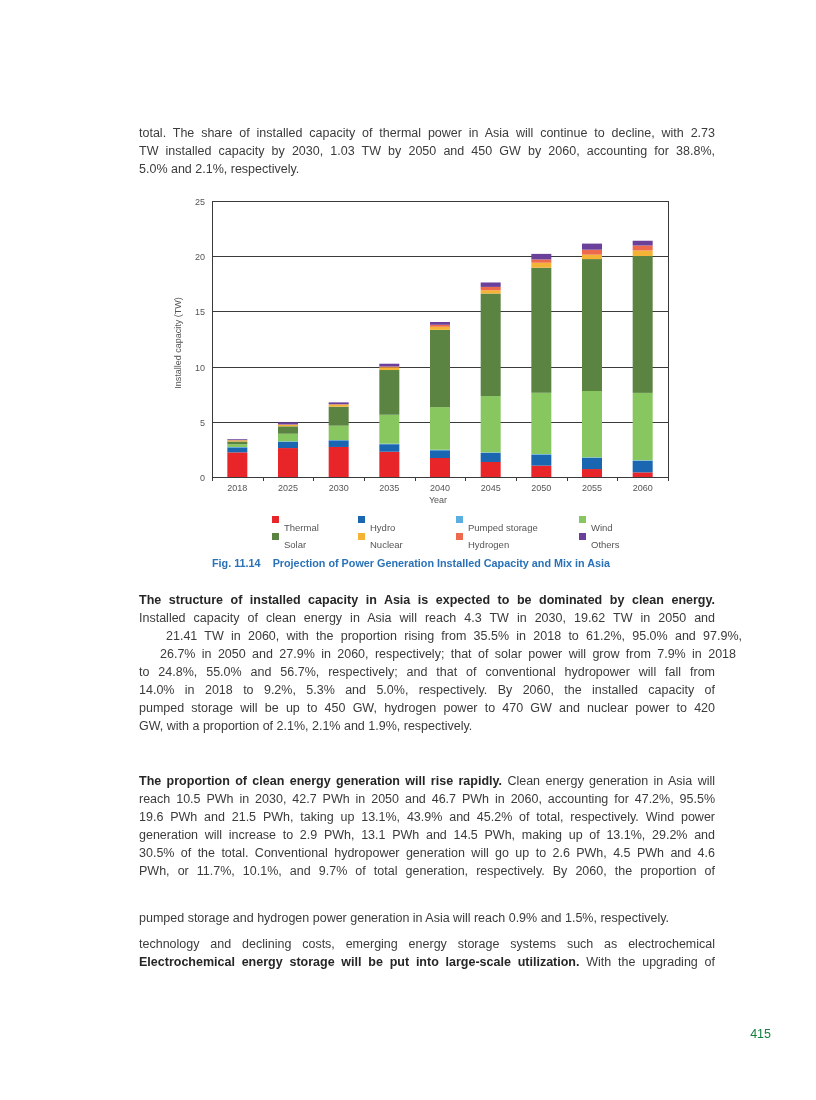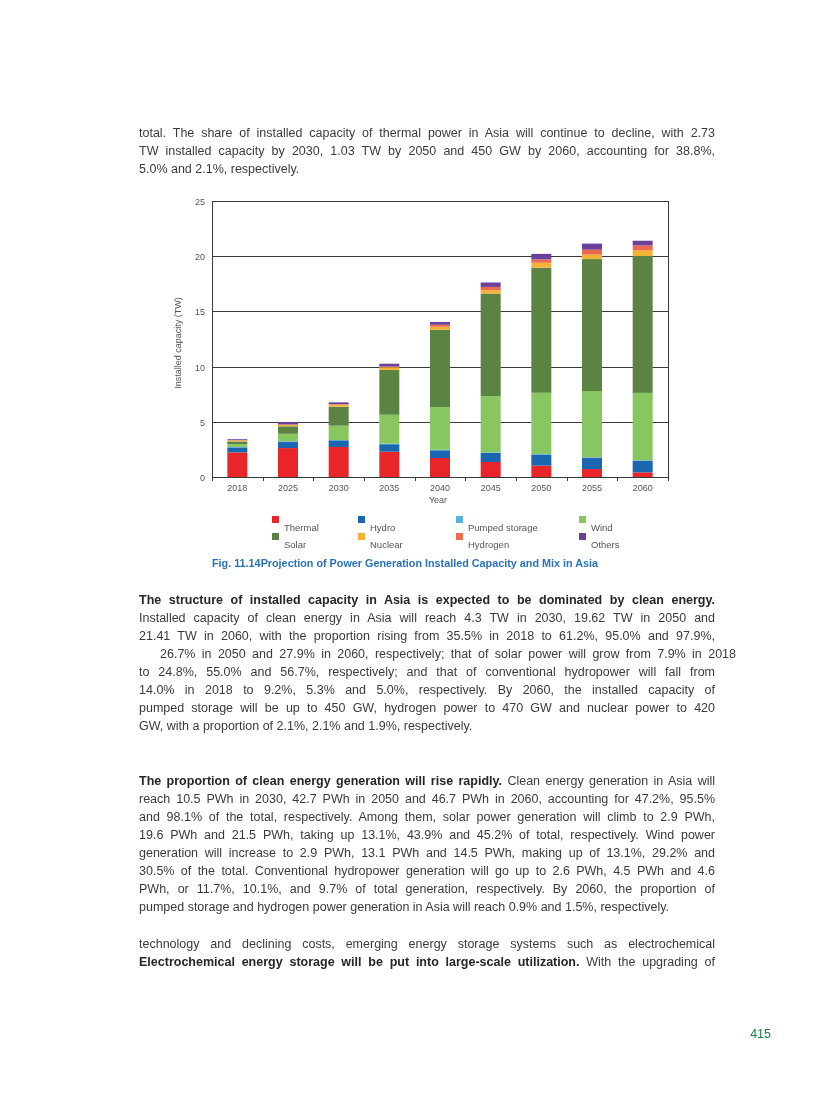--- a/index.html
+++ b/index.html
@@ -17,21 +17,21 @@
 
   #chart { position: absolute; left: 150px; top: 190px; width: 530px; height: 320px; overflow: visible; }
   #chart text { font-family: "Liberation Sans", sans-serif; font-size: 9px; fill: #555555; }
 
   .legend { position: absolute; left: 0; top: 0; width: 816px; height: 0; }
   .legend-item { position: absolute; height: 12px; font-size: 9.5px; color: #555555; line-height: 12px; white-space: nowrap; }
   .legend-swatch { position: absolute; left: 0; top: 2px; width: 7px; height: 7px; }
   .legend-label { position: absolute; left: 12px; top: 0; margin-top: 8px; }
 
   #caption { position: absolute; left: 212px; top: 556px; font-size: 10.8px; font-weight: bold; color: #2a72b8; white-space: nowrap; line-height: 14px; }
-  #caption .fig-label { }
+  #caption .fig-label { margin-right: 12px; }
 
   #page-number { position: absolute; right: 45px; top: 1026px; font-size: 12.5px; color: #15803d; line-height: 16px; }
 </style>
 </head>
 <body>
 
 <div class="para" id="intro">
   <div class="line" style="display: block; word-spacing: 3.4px;">total. The share of installed capacity of thermal power in Asia will continue to decline, with 2.73</div>
   <div class="line" style="display: block; word-spacing: 3.66px;">TW installed capacity by 2030, 1.03 TW by 2050 and 450 GW by 2060, accounting for 38.8%,</div>
   <div class="line last" style="display: block;">5.0% and 2.1%, respectively.</div>
@@ -188,37 +188,36 @@
   </div>
 </div>
 
 <div id="caption">
   <span class="fig-label">Fig. 11.14</span><span>Projection of Power Generation Installed Capacity and Mix in Asia</span>
 </div>
 
 <div class="para" id="p2">
   <div class="line" style="display: block; word-spacing: 4.078px;"><span class="lead">The structure of installed capacity in Asia is expected to be dominated by clean energy.</span><span></span></div>
   <div class="line" style="display: block; word-spacing: 4.563px;">Installed capacity of clean energy in Asia will reach 4.3 TW in 2030, 19.62 TW in 2050 and</div>
-  <div class="line" style="display: block; word-spacing: 3.789px;">21.41 TW in 2060, with the proportion rising from 35.5% in 2018 to 61.2%, 95.0% and 97.9%,</div>
+  <div class="line" style="display: block; word-spacing: 3.789px; margin-left: 27px;">21.41 TW in 2060, with the proportion rising from 35.5% in 2018 to 61.2%, 95.0% and 97.9%,</div>
   <div class="line" style="display: block; word-spacing: 2.9px; margin-left: 21px;">26.7% in 2050 and 27.9% in 2060, respectively; that of solar power will grow from 7.9% in 2018</div>
   <div class="line" style="display: block; word-spacing: 5.45px;">to 24.8%, 55.0% and 56.7%, respectively; and that of conventional hydropower will fall from</div>
   <div class="line" style="display: block; word-spacing: 6.912px;">14.0% in 2018 to 9.2%, 5.3% and 5.0%, respectively. By 2060, the installed capacity of</div>
   <div class="line" style="display: block; word-spacing: 3.717px;">pumped storage will be up to 450 GW, hydrogen power to 470 GW and nuclear power to 420</div>
   <div class="line last" style="display: block;">GW, with a proportion of 2.1%, 2.1% and 1.9%, respectively.</div>
 </div>
 
 <div class="para" id="p3">
   <div class="line" style="display: block; word-spacing: 1.91px;"><span class="lead">The proportion of clean energy generation will rise rapidly.</span><span> Clean energy generation in Asia will</span></div>
   <div class="line" style="display: block; word-spacing: 2.449px;">reach 10.5 PWh in 2030, 42.7 PWh in 2050 and 46.7 PWh in 2060, accounting for 47.2%, 95.5%</div>
-  <div class="line" style="display: block; word-spacing: 3.258px;">and 98.1% of the total, respectively. Among them, solar power generation will climb to 2.9 PWh,</div>
   <div class="line" style="display: block; word-spacing: 3.349px;">19.6 PWh and 21.5 PWh, taking up 13.1%, 43.9% and 45.2% of total, respectively. Wind power</div>
   <div class="line" style="display: block; word-spacing: 3.212px;">generation will increase to 2.9 PWh, 13.1 PWh and 14.5 PWh, making up of 13.1%, 29.2% and</div>
   <div class="line" style="display: block; word-spacing: 2.906px;">30.5% of the total. Conventional hydropower generation will go up to 2.6 PWh, 4.5 PWh and 4.6</div>
   <div class="line" style="display: block; word-spacing: 4.596px;">PWh, or 11.7%, 10.1%, and 9.7% of total generation, respectively. By 2060, the proportion of</div>
-  <div class="line last" style="display: block;">pumped storage and hydrogen power generation in Asia will reach 0.9% and 1.5%, respectively.</div>
+  <div class="line last" style="display: block; margin-top: 29px;">pumped storage and hydrogen power generation in Asia will reach 0.9% and 1.5%, respectively.</div>
 </div>
 
 <div class="para" id="p4">
   <div class="line" style="display: block; word-spacing: 7.366px;">technology and declining costs, emerging energy storage systems such as electrochemical</div>
   <div class="line" style="display: block; word-spacing: 3.309px;"><span class="lead">Electrochemical energy storage will be put into large-scale utilization.</span><span> With the upgrading of</span></div>
 </div>
 
 <div id="page-number">415</div>
 
 </body></html>

